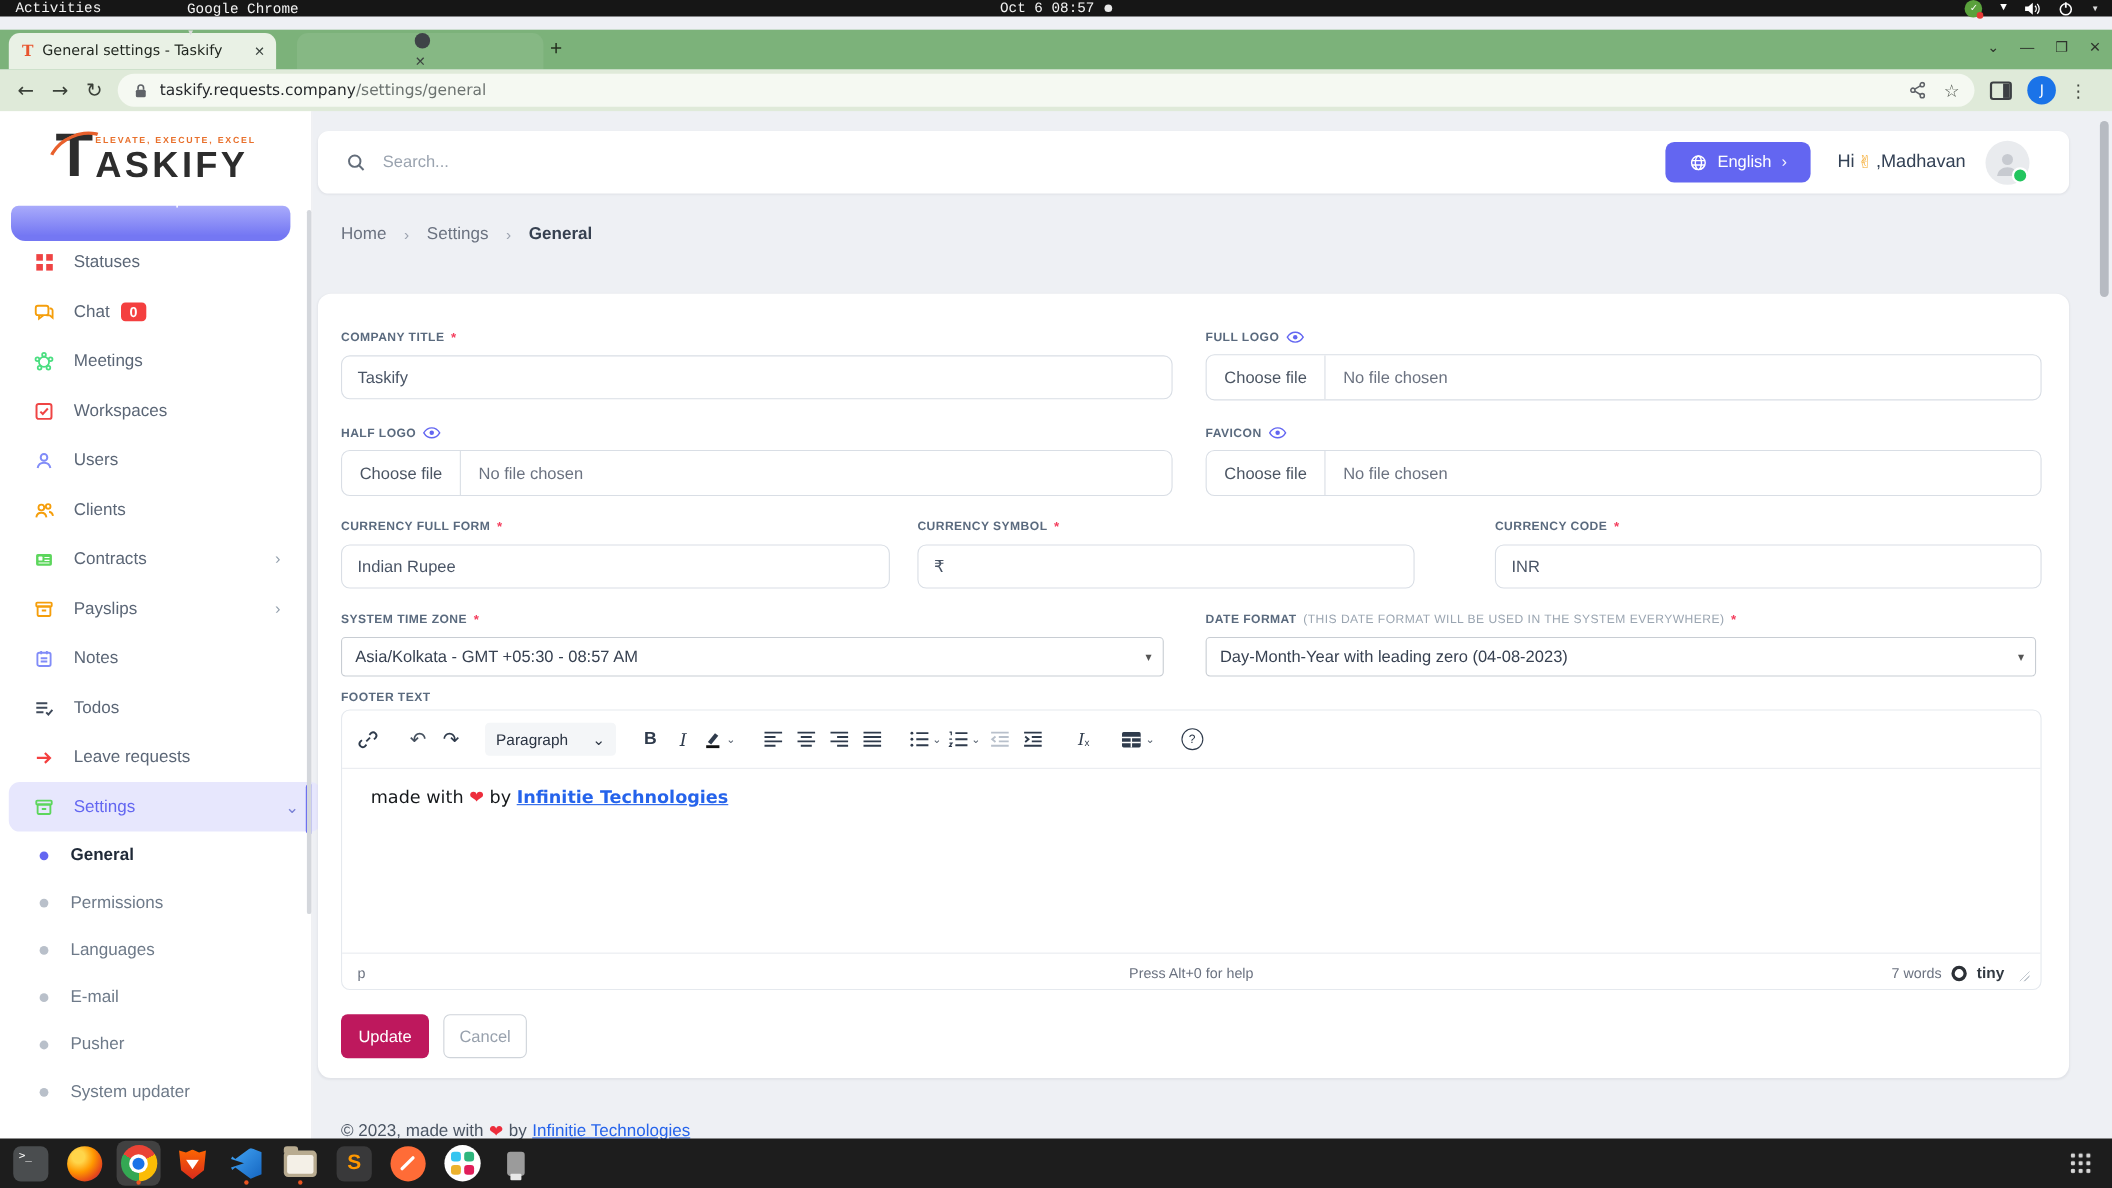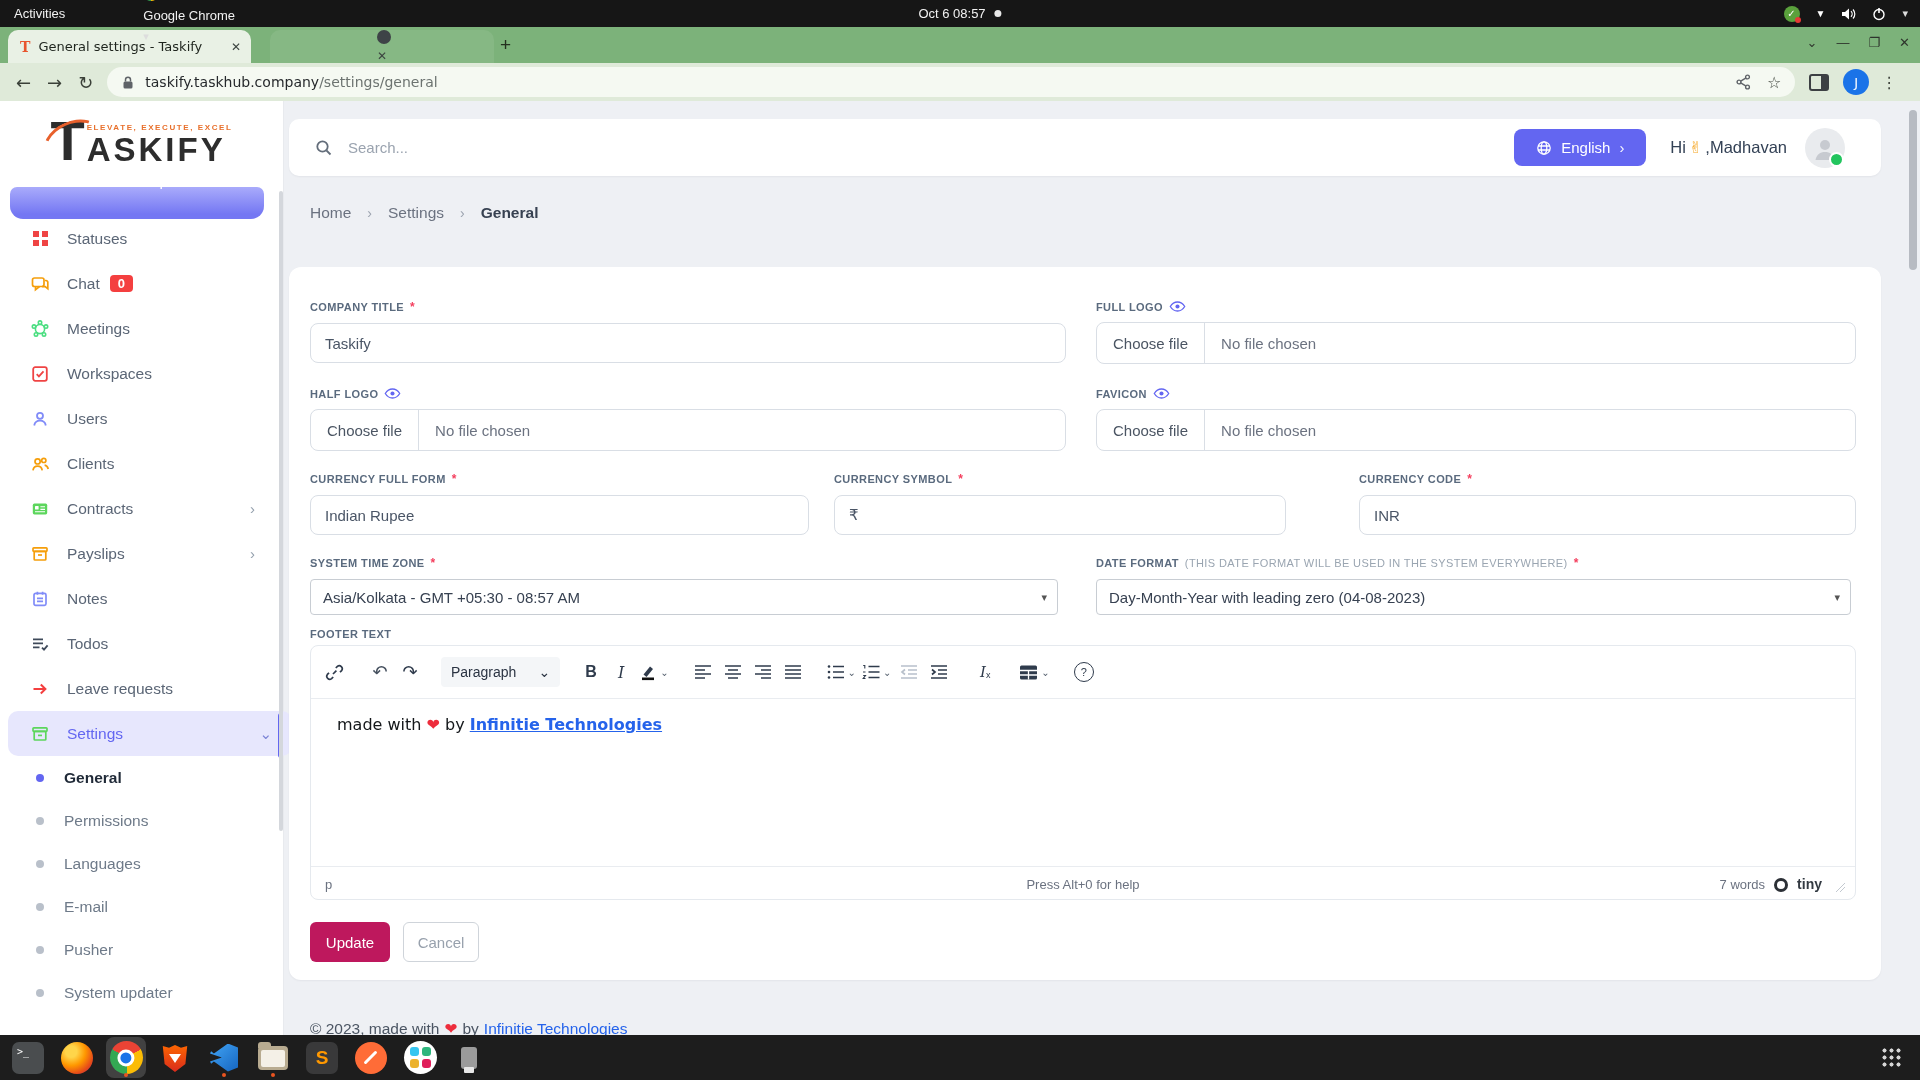--- a/index.html
+++ b/index.html
@@ -2,22 +2,22 @@
 <html><head>
 <meta charset="utf-8">
 <style>
   html,body{margin:0;padding:0;}
   body{width:1920px;height:1080px;overflow:hidden;background:#eef0f4;
        font-family:"Liberation Sans","DejaVu Sans",sans-serif;}
   #screen{position:relative;width:1920px;height:1080px;}
   .abs{position:absolute;}
 
   
-  #topbar{position:absolute;top:0;left:0;right:0;height:27px;background:#161616;
-          color:#f2f2f2;display:flex;align-items:center;font-family:Liberation Sans, sans-serif;
+  #topbar{position:absolute;top:0;left:0;right:0;height:15px;background:#161616;
+          color:#f2f2f2;display:flex;align-items:center;font-family:Liberation Mono, monospace;
           font-size:13px;z-index:50;}
   #topbar .activities{margin-left:14px;}
   #topbar .appmenu{display:flex;align-items:flex-start;gap:7px;margin-left:78px;flex-direction:column;}
   .chrome-ball{border-radius:50%;position:relative;
      background:conic-gradient(from -60deg,#ea4335 0 120deg,#fbbc05 0 240deg,#34a853 0 360deg);}
   .chrome-ball::before{content:"";position:absolute;left:50%;top:50%;transform:translate(-50%,-50%);
      width:52%;height:52%;background:#fff;border-radius:50%;}
   .chrome-ball::after{content:"";position:absolute;left:50%;top:50%;transform:translate(-50%,-50%);
      width:34%;height:34%;background:#1a73e8;border-radius:50%;}
   .cb-16{width:16px;height:16px;}
@@ -268,21 +268,21 @@
     <span class="nav-ic">←</span>
     <span class="nav-ic">→</span>
     <span class="nav-ic">↻</span>
     <div class="omnibox">
       <span class="lock">
         <svg width="14" height="15" viewBox="0 0 14 15">
           <rect x="2.5" y="6.5" width="9" height="7" rx="1.5" fill="#5f6368"></rect>
           <path d="M4.5 6.5V4.8a2.5 2.5 0 0 1 5 0v1.7" stroke="#5f6368" stroke-width="1.5" fill="none"></path>
         </svg>
       </span>
-      <span class="url-domain">taskify.taskhub.company</span>
+      <span class="url-domain">taskify.requests.company</span>
         <span class="url-path">/settings/general</span>
       <span class="omni-right">
         <svg width="15" height="16" viewBox="0 0 15 16">
           <circle cx="11.5" cy="3" r="1.9" fill="none" stroke="#5f6368" stroke-width="1.4"></circle>
           <circle cx="3" cy="8" r="1.9" fill="none" stroke="#5f6368" stroke-width="1.4"></circle>
           <circle cx="11.5" cy="13" r="1.9" fill="none" stroke="#5f6368" stroke-width="1.4"></circle>
           <path d="M4.7 7.1l5-3M4.7 8.9l5 3" stroke="#5f6368" stroke-width="1.4"></path>
         </svg>
         <span class="star">☆</span>
       </span>

